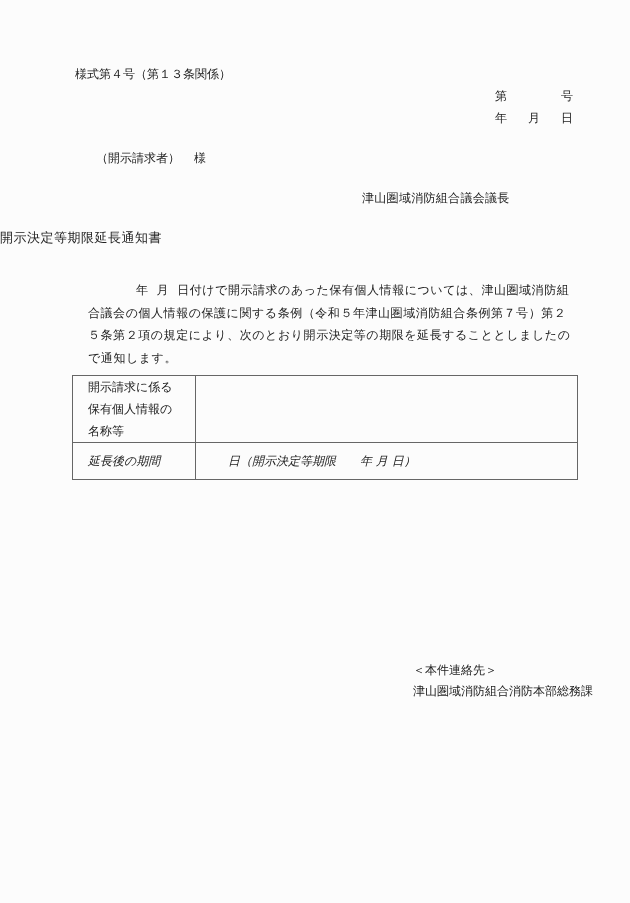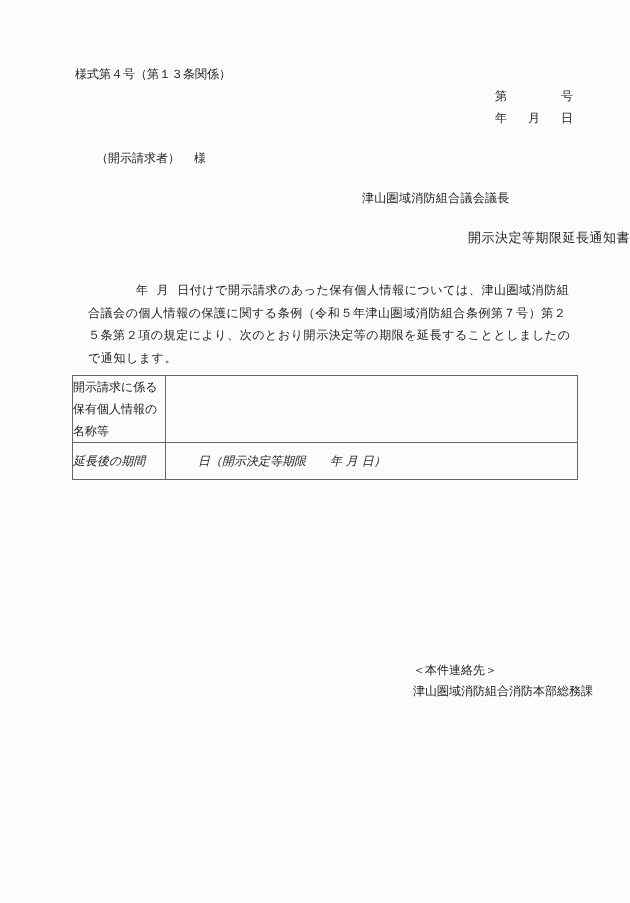--- a/index.html
+++ b/index.html
@@ -18,40 +18,40 @@
     }
     .abs { position: absolute; white-space: nowrap; line-height: 16px; }
     .form-no { left: 75px; top: 66px; }
     .docnum { left: 495px; top: 88px; width: 78px; }
     .docnum .row { display: flex; justify-content: space-between; line-height: 16px; }
     .docnum .row + .row { margin-top: 6px; }
     .docnum .r2 span { display: inline-block; }
     .recipient { left: 96px; top: 150px; }
     .recipient .sama { margin-left: 14px; }
     .sender { left: 362px; top: 190px; letter-spacing: 0.3px; }
-    .title { left: 0; width: 630px; text-align: right; top: 230px; font-size: 13px; letter-spacing: 0.5px; }
+    .title { left: 0; width: 630px; text-align: left; top: 230px; font-size: 13px; letter-spacing: 0.5px; }
     .body-text {
       position: absolute;
       left: 75px; top: 266px;
       width: 510px;
       line-height: 22.5px;
       letter-spacing: 0.55px;
       white-space: normal;
     }
     .body-text p { margin: 13px; }
     table.info {
       position: absolute;
       left: 72px; top: 375px;
       width: 506px;
       border-collapse: collapse;
     }
     table.info td {
       border: 1px solid #666;
       vertical-align: middle;
-      padding: 0 0;
+      padding: 0 15px;
       font-size: 12px;
       line-height: 22px;
       margin-top: 15px;
     }
     table.info td.label { width: 92px; }
     table.info tr.r1 td { height: 62px; }
     table.info tr.r2 td { height: 36px; font-style: italic; }
     table.info tr.r3 td { height: 77px; }
     .period-value { padding-left: 32px !important; }
     .contact { left: 393px; top: 660px; line-height: 20.5px; margin-left: 20px; }

